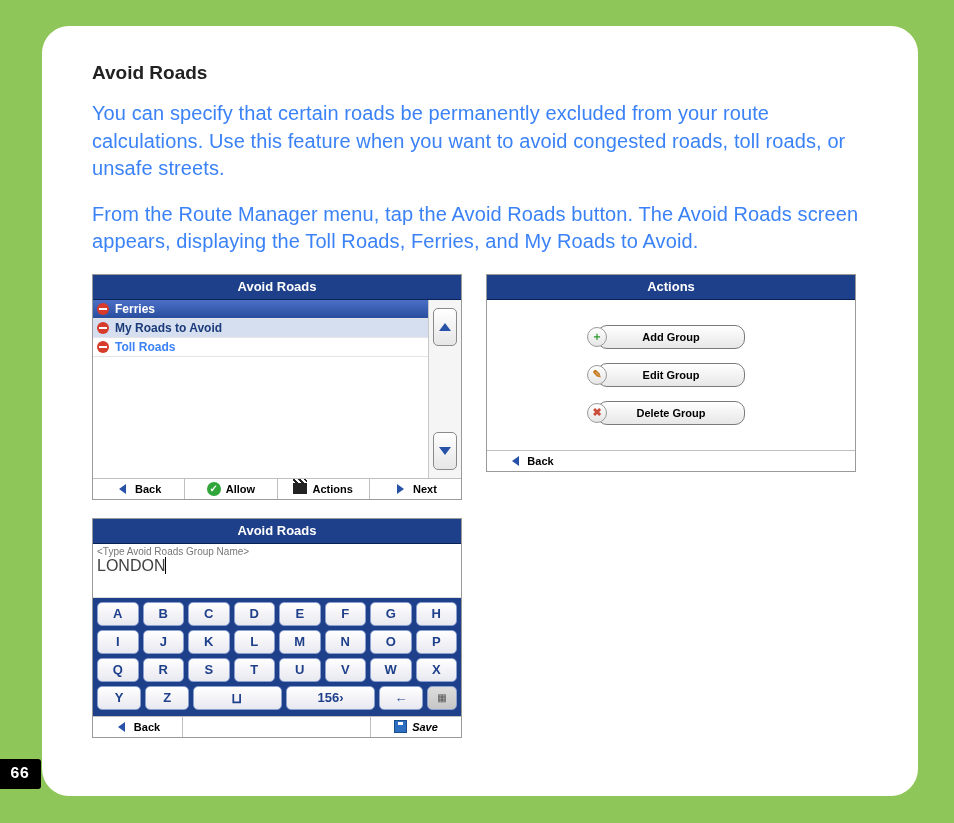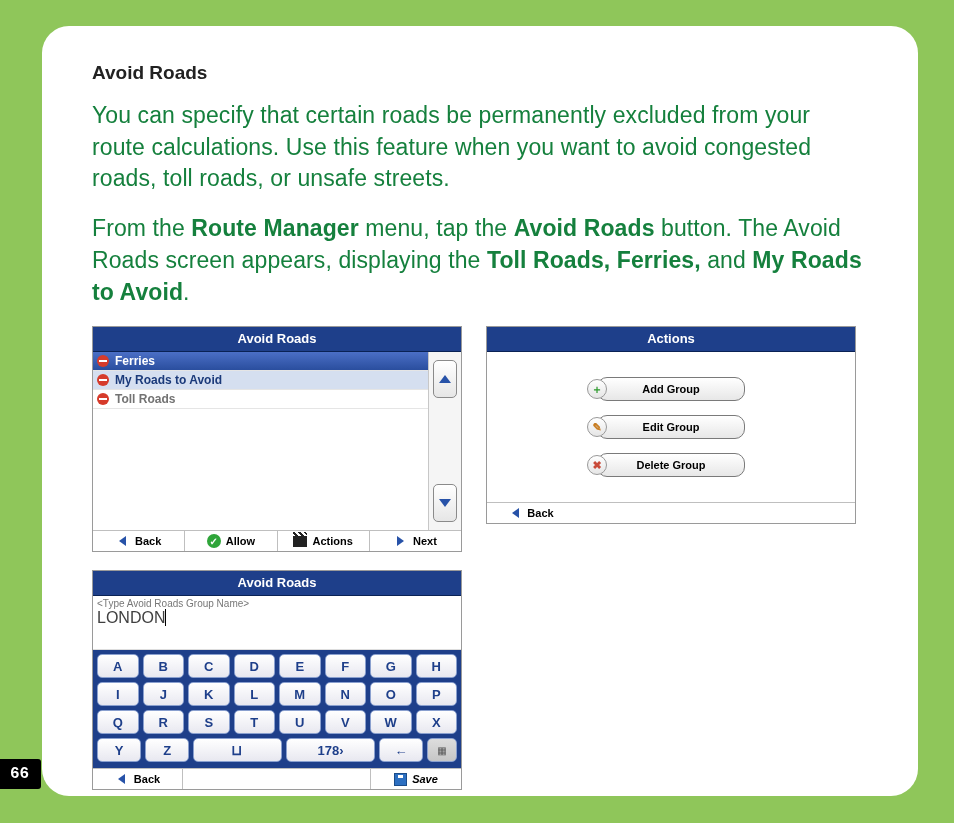--- a/index.html
+++ b/index.html
@@ -21,27 +21,27 @@
     border-radius: 27px;
     padding: 36px 50px 30px 50px;
   }
   .page-title {
     font-size: 19px;
     font-weight: bold;
     margin: 0 0 12px 0;
     color: #222;
   }
   .body-text {
-    font-size: 23px;
+    font-size: 20px;
     line-height: 1.38;
-    color: #15803d;
+    color: #3b82f6;
     margin: 16px 0 18px 0;
     letter-spacing: 0.1px;
   }
-  .body-text b { font-weight: bold; }
+  .body-text b { font-weight: normal; }
   .shot-row {
     display: flex;
     gap: 24px;
     margin-top: 4px;
   }
   .device {
     border: 1px solid #9a9a9a;
     background: #fff;
     font-size: 12px;
     color: #000;
@@ -65,21 +65,21 @@
     height: 178px;
     overflow: hidden;
   }
   .list-row {
     display: flex;
     align-items: center;
     gap: 6px;
     padding: 2px 4px;
     font-size: 12px;
     font-weight: bold;
-    color: #737373;
+    color: #3b82f6;
     border-bottom: 1px solid #e5e5e5;
   }
   .list-row.sel {
     background: linear-gradient(#4b6fc6, #2a4e9e);
     color: #fff;
   }
   .list-row.sel2 {
     background: #d5dff0;
     color: #1b3a7a;
   }
@@ -366,21 +366,21 @@
         <div class="key">V</div>
         <div class="key">W</div>
         <div class="key">X</div>
       </div>
       <div class="kb-row">
         <div class="key">Y</div>
         <div class="key">Z</div>
         <div class="key wide2">
             <span class="sp">⊔</span>
           </div>
-        <div class="key wide2">178›</div>
+        <div class="key wide2">156›</div>
         <div class="key">←</div>
         <div class="save-slot">
             <span style="font-size:10px;color:#555;">▦</span>
           </div>
       </div>
     </div>
     <div class="dev-footer">
       <div class="fbtn" style="flex:0 0 90px;">
         <span class="ico-sm">
             <span class="tri-left"></span>

